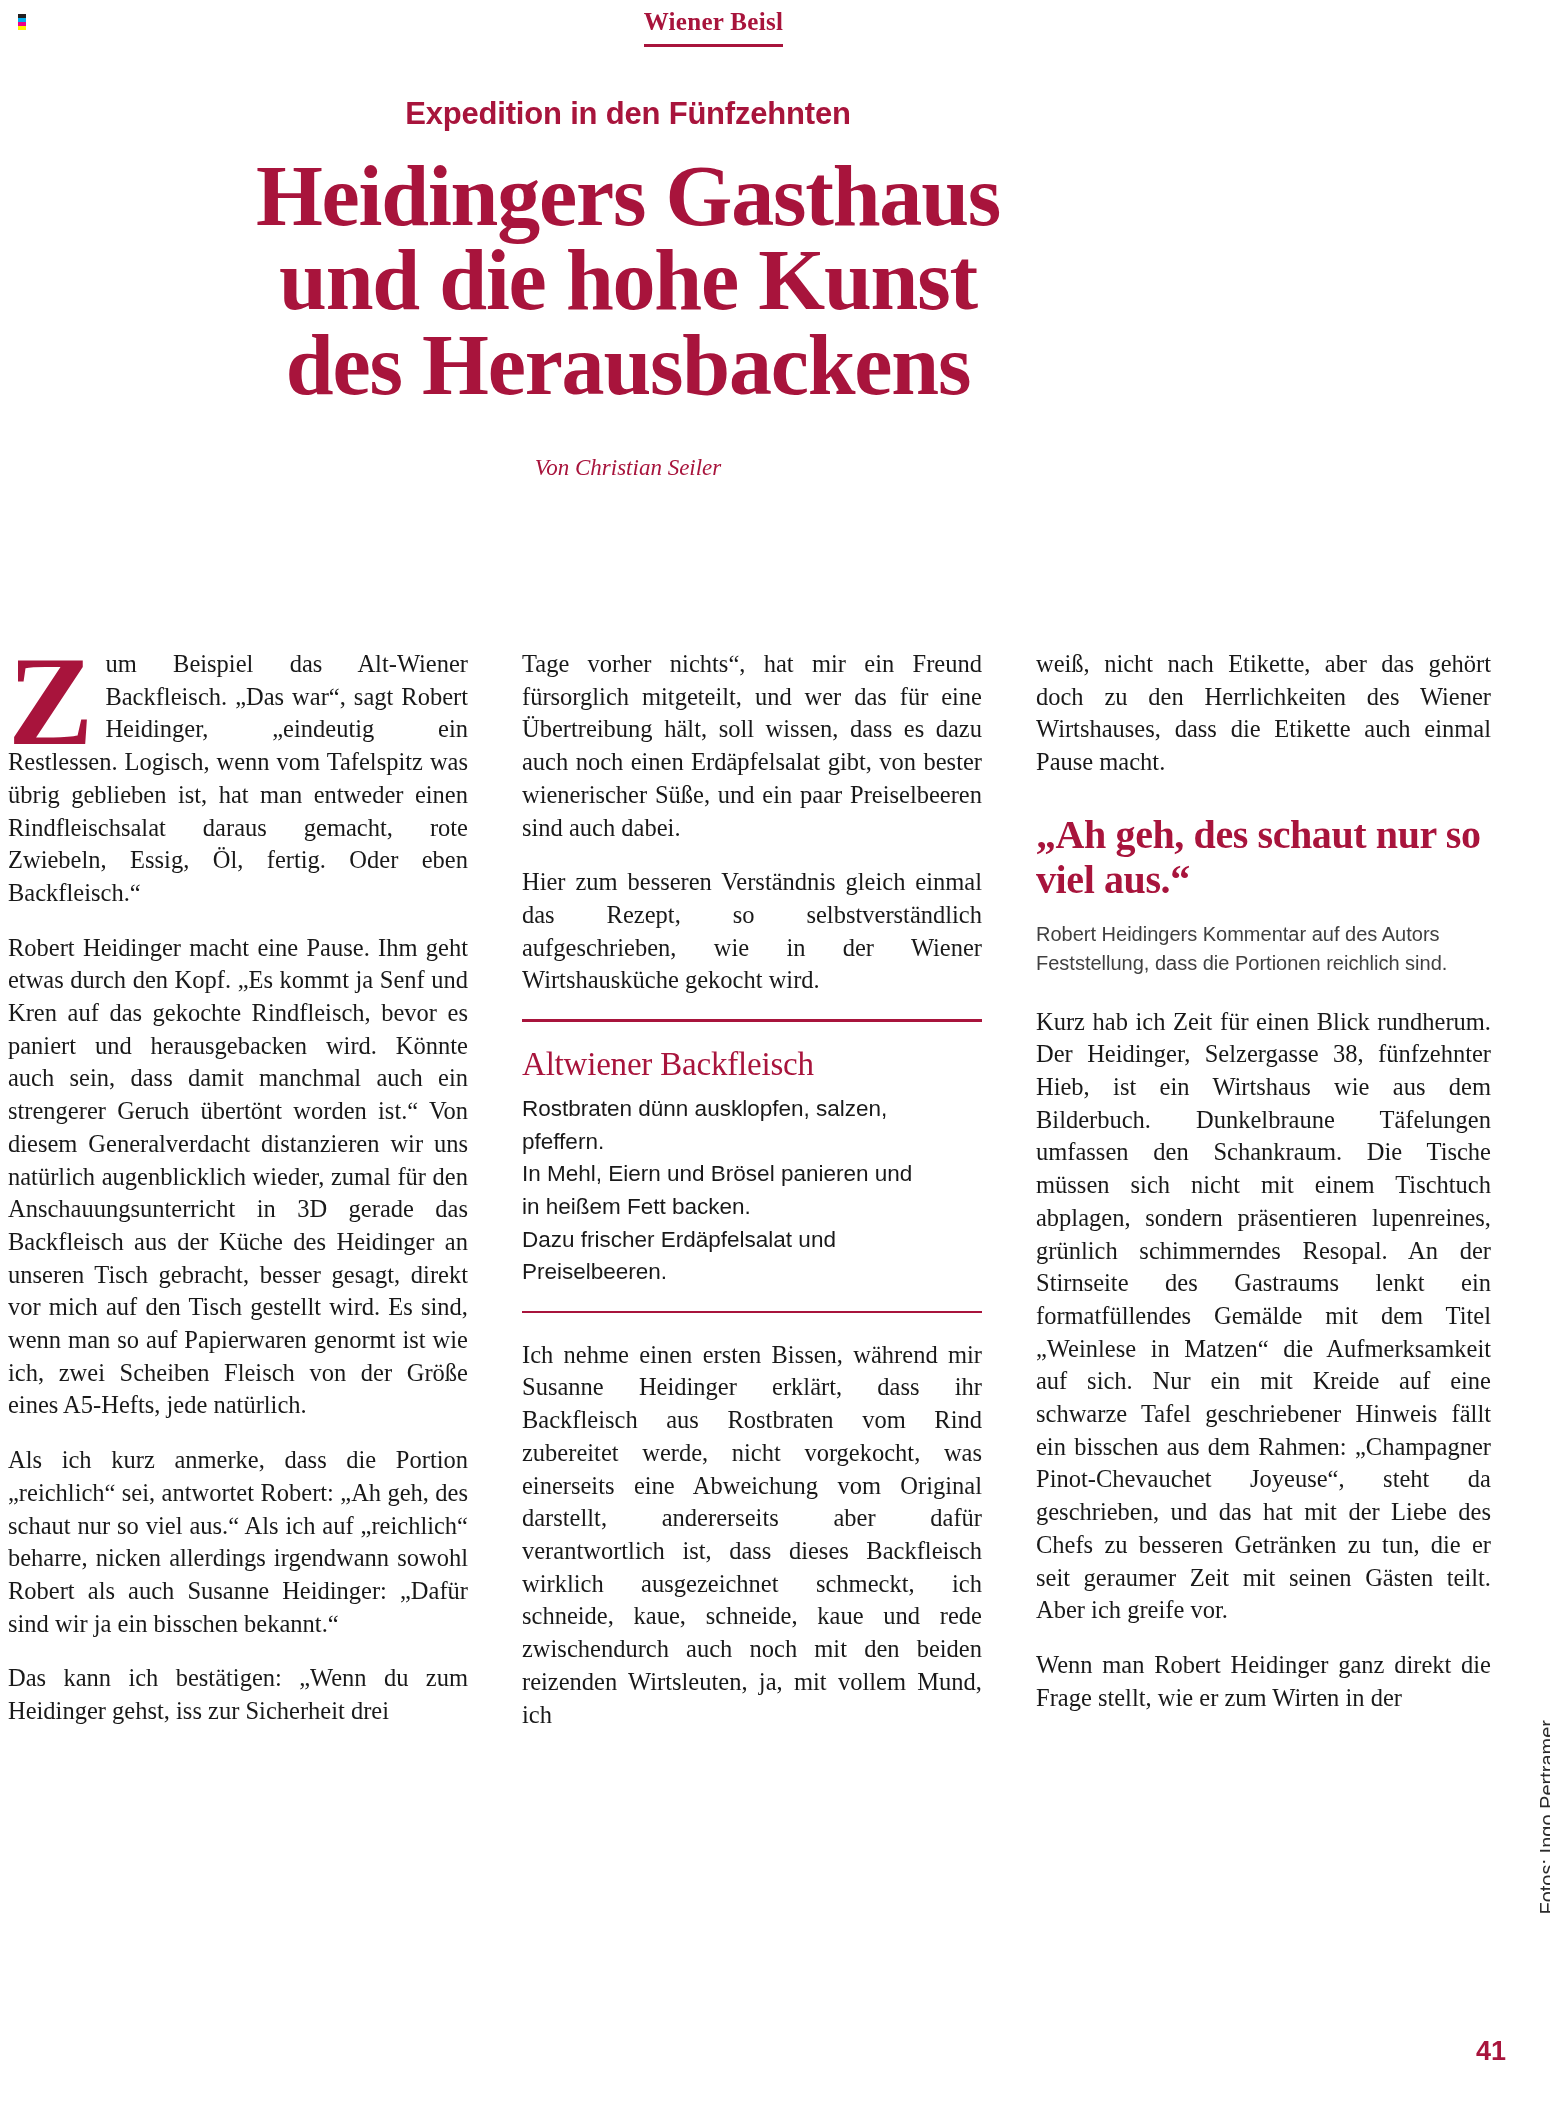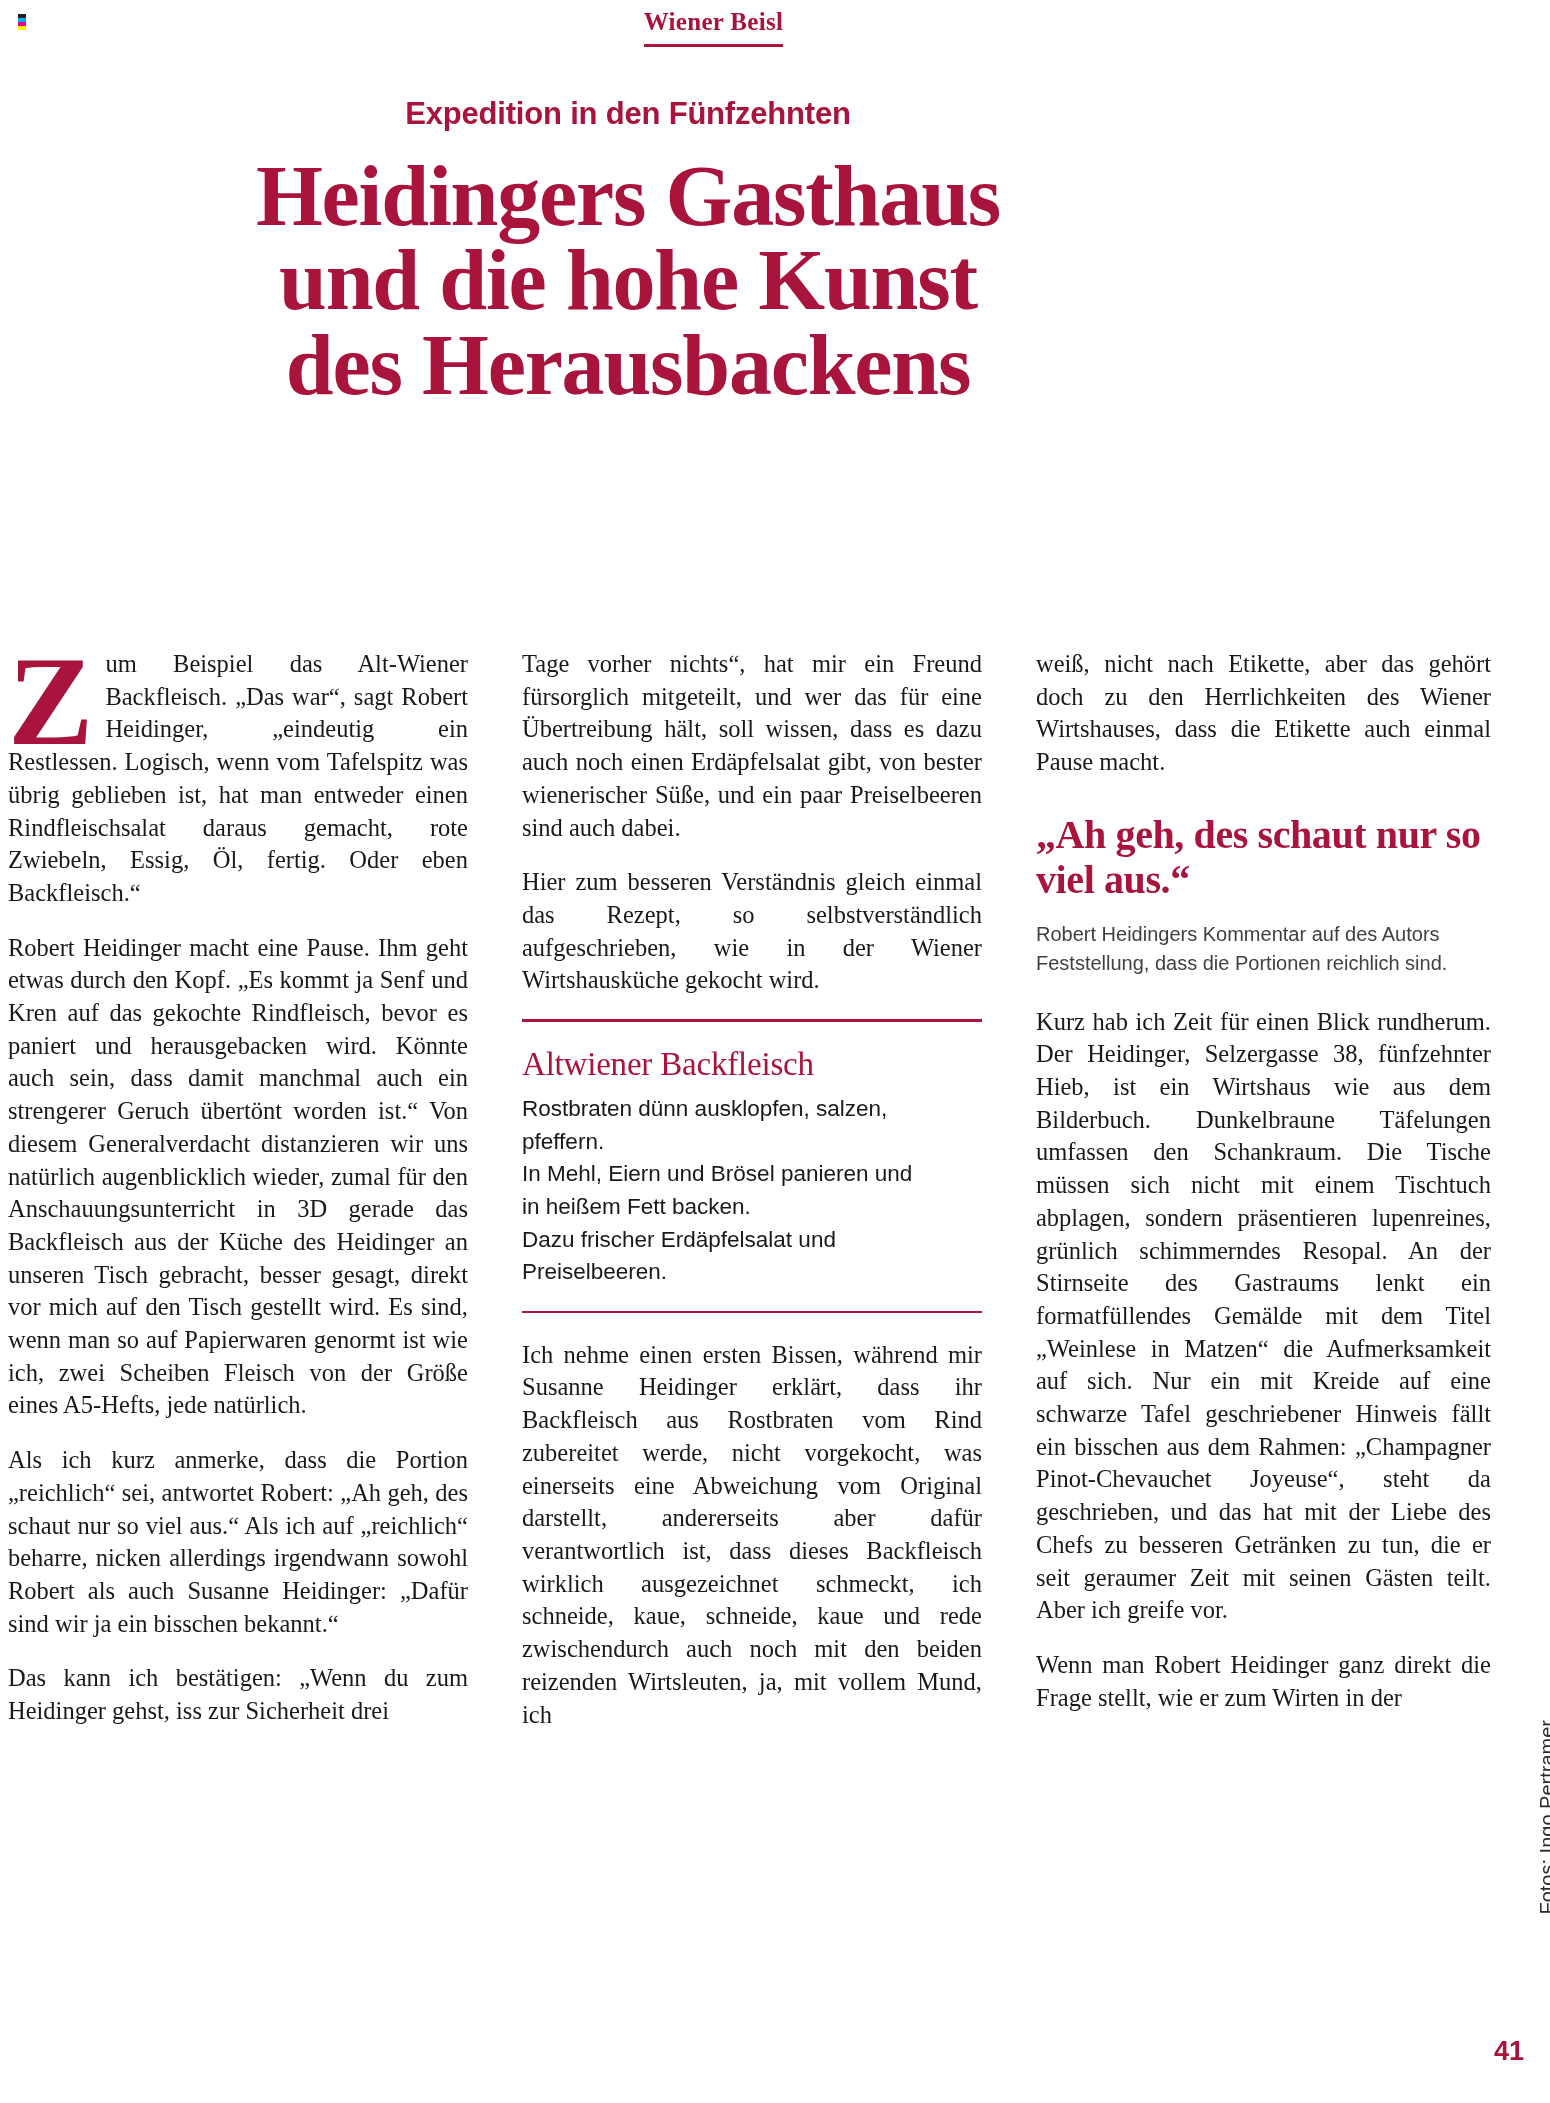--- a/index.html
+++ b/index.html
@@ -174,21 +174,21 @@
     transform-origin: right top;
     font-family: "Liberation Sans", "DejaVu Sans", sans-serif;
     font-size: 20px;
     color: #2b2b2b;
     white-space: nowrap;
   }
 
   
   .folio {
     position: absolute;
-    right: 26px;
+    right: 44px;
     bottom: 36px;
     font-family: "Liberation Sans", "DejaVu Sans", sans-serif;
     font-weight: bold;
     font-size: 27px;
     color: #a8143c;
   }
 </style>
 </head>
 <body>
 
@@ -203,20 +203,21 @@
   <span class="rh-text">Wiener Beisl</span>
 </div>
 
 <div class="headline-block">
   <p class="kicker">Expedition in den Fünfzehnten</p>
   <h1 class="headline">
     <span>Heidingers Gasthaus</span>
     <span>und die hohe Kunst</span>
     <span>des Herausbackens</span>
   </h1>
+  <p class="byline">Von Christian Seiler</p>
 </div>
 
 <div class="columns">
 
   <div class="col">
     <p class="body dropcap-para"><span class="dropcap">Z</span><span>um Beispiel das Alt-Wiener Backfleisch. „Das war“, sagt Robert Heidinger, „eindeutig ein Restlessen. Logisch, wenn vom Tafelspitz was übrig geblieben ist, hat man entweder einen Rindfleischsalat daraus gemacht, rote Zwiebeln, Essig, Öl, fertig. Oder eben Backfleisch.“</span></p>
     <p class="body">Robert Heidinger macht eine Pause. Ihm geht etwas durch den Kopf. „Es kommt ja Senf und Kren auf das gekochte Rindfleisch, bevor es paniert und herausgebacken wird. Könnte auch sein, dass damit manchmal auch ein strengerer Geruch übertönt worden ist.“ Von diesem Generalverdacht distanzieren wir uns natürlich augenblicklich wieder, zumal für den Anschauungsunterricht in 3D gerade das Backfleisch aus der Küche des Heidinger an unseren Tisch gebracht, besser gesagt, direkt vor mich auf den Tisch gestellt wird. Es sind, wenn man so auf Papierwaren genormt ist wie ich, zwei Scheiben Fleisch von der Größe eines A5-Hefts, jede natürlich.</p>
     <p class="body">Als ich kurz anmerke, dass die Portion „reichlich“ sei, antwortet Robert: „Ah geh, des schaut nur so viel aus.“ Als ich auf „reichlich“ beharre, nicken allerdings irgendwann sowohl Robert als auch Susanne Heidinger: „Dafür sind wir ja ein bisschen bekannt.“</p>
     <p class="body tight">Das kann ich bestätigen: „Wenn du zum Heidinger gehst, iss zur Sicherheit drei</p>
   </div>

